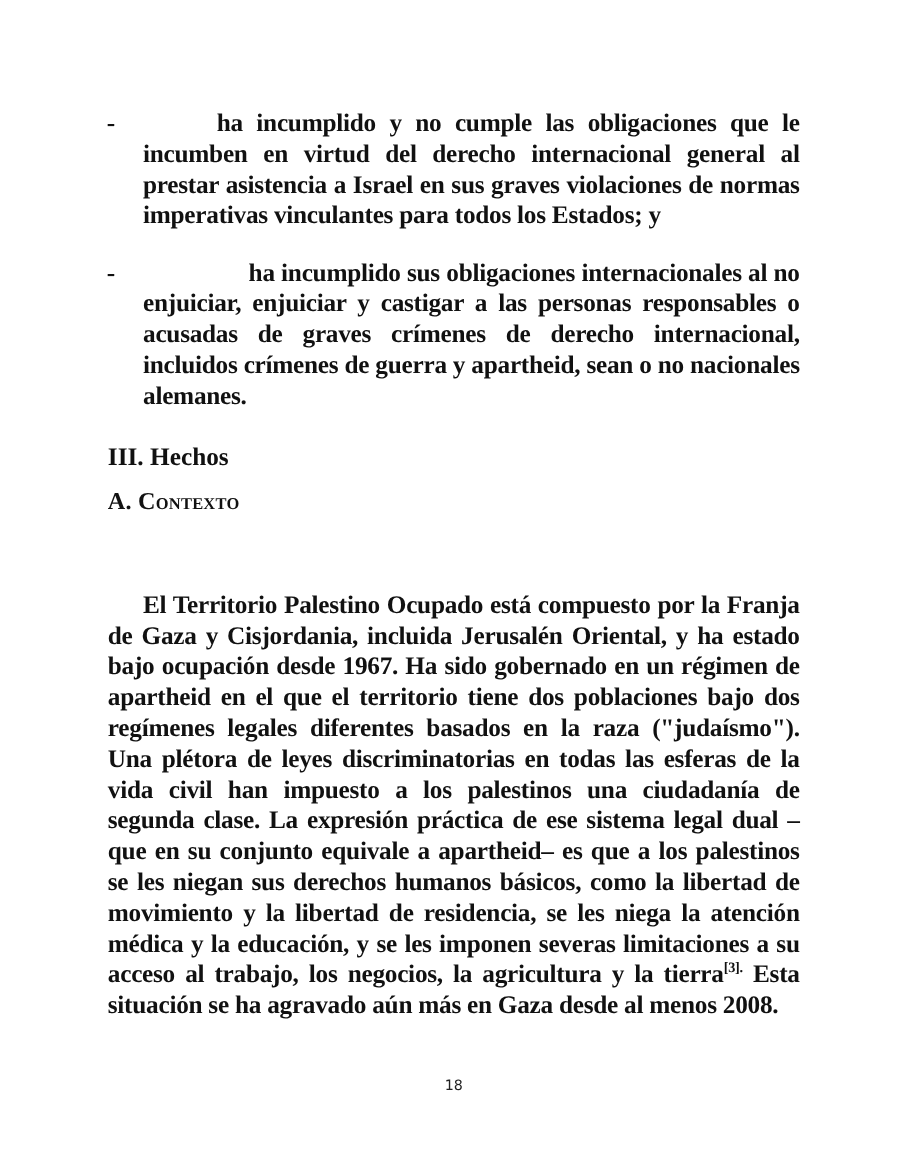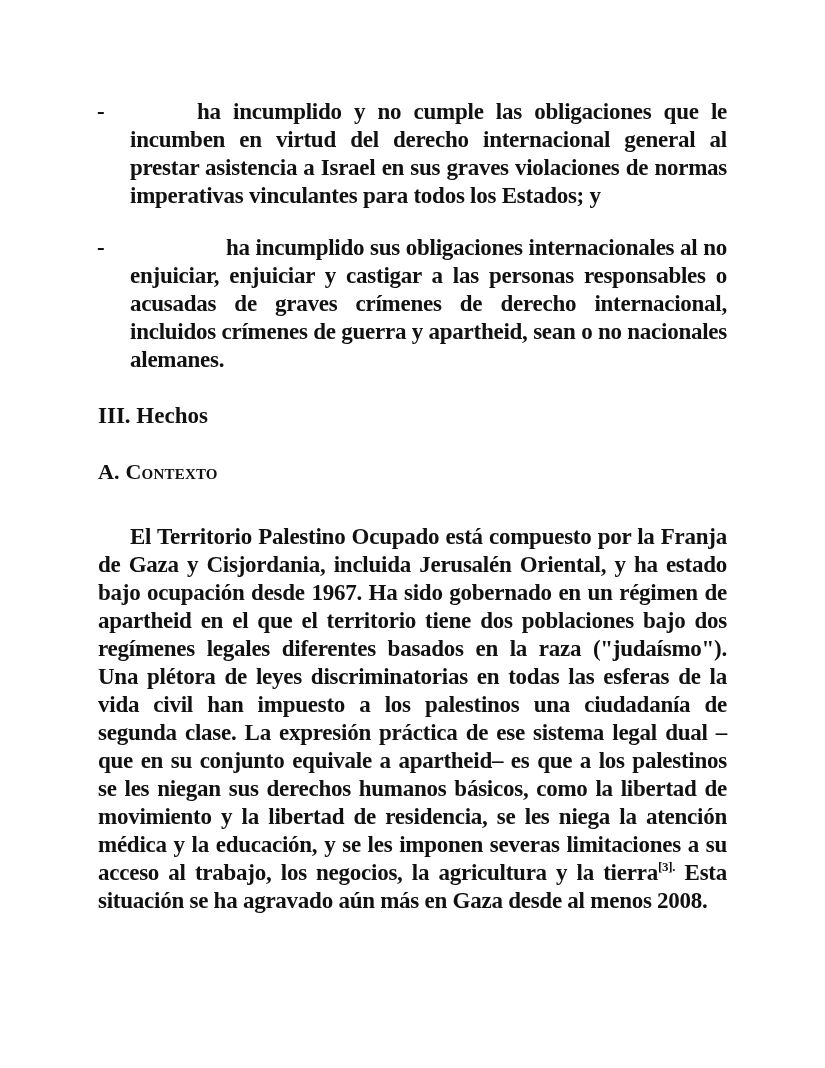--- a/index.html
+++ b/index.html
@@ -44,26 +44,26 @@
     .lead { display: inline; }
 
     .heading {
       position: absolute;
       left: 98px;
       font-weight: bold;
       font-size: 23px;
       line-height: 28px;
     }
     #heading-hechos { top: 402px; text-align: right; }
-    #heading-contexto { top: 458px; font-variant: small-caps; font-size: 22px; letter-spacing: 0.2px; }
+    #heading-contexto { top: 442px; font-variant: small-caps; font-size: 22px; letter-spacing: 0.2px; }
 
     .paragraph {
       position: absolute;
       left: 98px;
-      top: 523px;
+      top: 536px;
       width: 629px;
       text-indent: 32px;
     }
     .footnote-ref {
       font-size: 13px;
       vertical-align: 9px;
       line-height: 0;
     }
     .page-number {
       position: absolute;
@@ -90,14 +90,15 @@
     <span class="dash">-</span>
     <span class="lead">ha incumplido sus obligaciones internacionales al no enjuiciar, enjuiciar y castigar a las personas responsables o acusadas de graves crímenes de derecho internacional, incluidos crímenes de guerra y apartheid, sean o no nacionales alemanes.</span>
   </div>
 
   <div class="heading" id="heading-hechos">III. Hechos</div>
 
   <div class="heading" id="heading-contexto">A. Contexto</div>
 
   <p class="paragraph bold-text" style="margin:0;"><span>El Territorio Palestino Ocupado está compuesto por la Franja de Gaza y Cisjordania, incluida Jerusalén Oriental, y ha estado bajo ocupación desde 1967. Ha sido gobernado en un régimen de apartheid en el que el territorio tiene dos poblaciones bajo dos regímenes legales diferentes basados en la raza ("judaísmo"). Una plétora de leyes discriminatorias en todas las esferas de la vida civil han impuesto a los palestinos una ciudadanía de segunda clase. La expresión práctica de ese sistema legal dual –que en su conjunto equivale a apartheid– es que a los palestinos se les niegan sus derechos humanos básicos, como la libertad de movimiento y la libertad de residencia, se les niega la atención médica y la educación, y se les imponen severas limitaciones a su acceso al trabajo, los negocios, la agricultura y la tierra</span><sup class="footnote-ref">[3].</sup><span> Esta situación se ha agravado aún más en Gaza desde al menos 2008.</span></p>
 
+  <div class="page-number">18</div>
 
 </div>
 
 </body></html>

